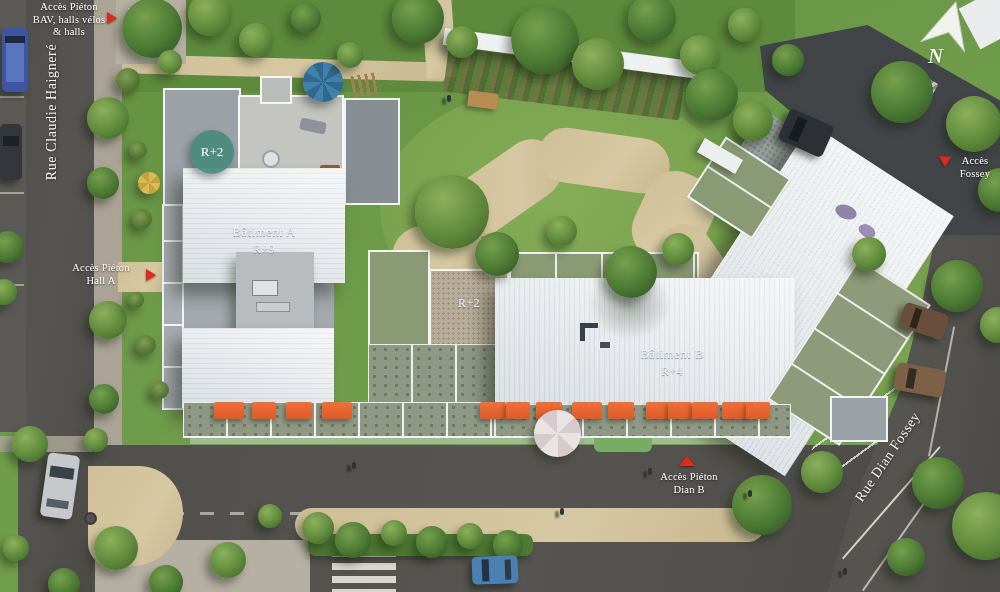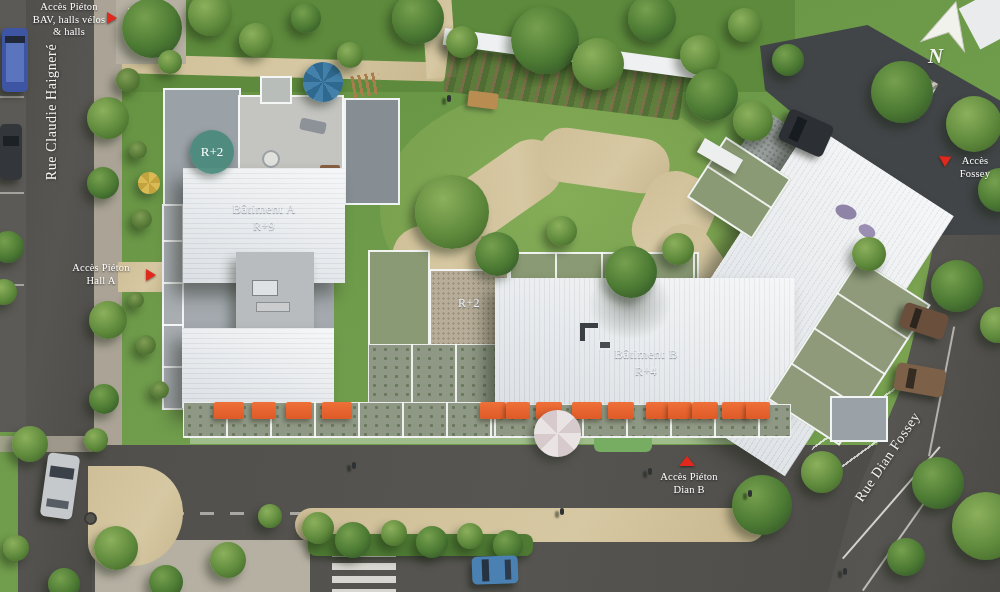--- a/index.html
+++ b/index.html
@@ -313,25 +313,25 @@
 
   <div class="abs lbl" style="left:653px;top:471px;width:72px;">
     <div>Accès Piéton</div>
     <div>Dian B</div>
   </div>
   <div class="abs arr-u" style="left:679px;top:456px;"></div>
 
   <div class="abs street" style="left:52px;top:112px;transform:translate(-50%,-50%) rotate(-90deg);">Rue Claudie Haigneré</div>
   <div class="abs street" style="left:888px;top:457px;transform:translate(-50%,-50%) rotate(-56deg);">Rue Dian Fossey</div>
 
-  <div class="abs bldg-lbl" style="left:183px;top:201px;width:162px;">
+  <div class="abs bldg-lbl" style="left:183px;top:224px;width:162px;">
     <div class="l1">Bâtiment A</div>
     <div class="l2">R+9</div>
   </div>
-  <div class="abs bldg-lbl" style="left:501px;top:346px;width:290px;">
+  <div class="abs bldg-lbl" style="left:527px;top:346px;width:290px;">
     <div class="l1">Bâtiment B</div>
     <div class="l2">R+4</div>
   </div>
   <div class="abs badge" style="left:190px;top:130px;width:44px;height:44px;">R+2</div>
   <div class="abs bldg-lbl" style="left:429px;top:296px;width:80px;font-size:12px;">R+2</div>
 
   <svg class="abs" style="left:912px;top:0px;" width="62" height="56" viewBox="0 0 62 56">
     <polygon points="42,1 54,50 37,32 10,43" fill="#f2f2ec" stroke="#c9c9c0" stroke-width="1" transform="rotate(4 32 28)"></polygon>
   </svg>
   <div class="abs north-n" style="left:928px;top:44px;">N</div>

